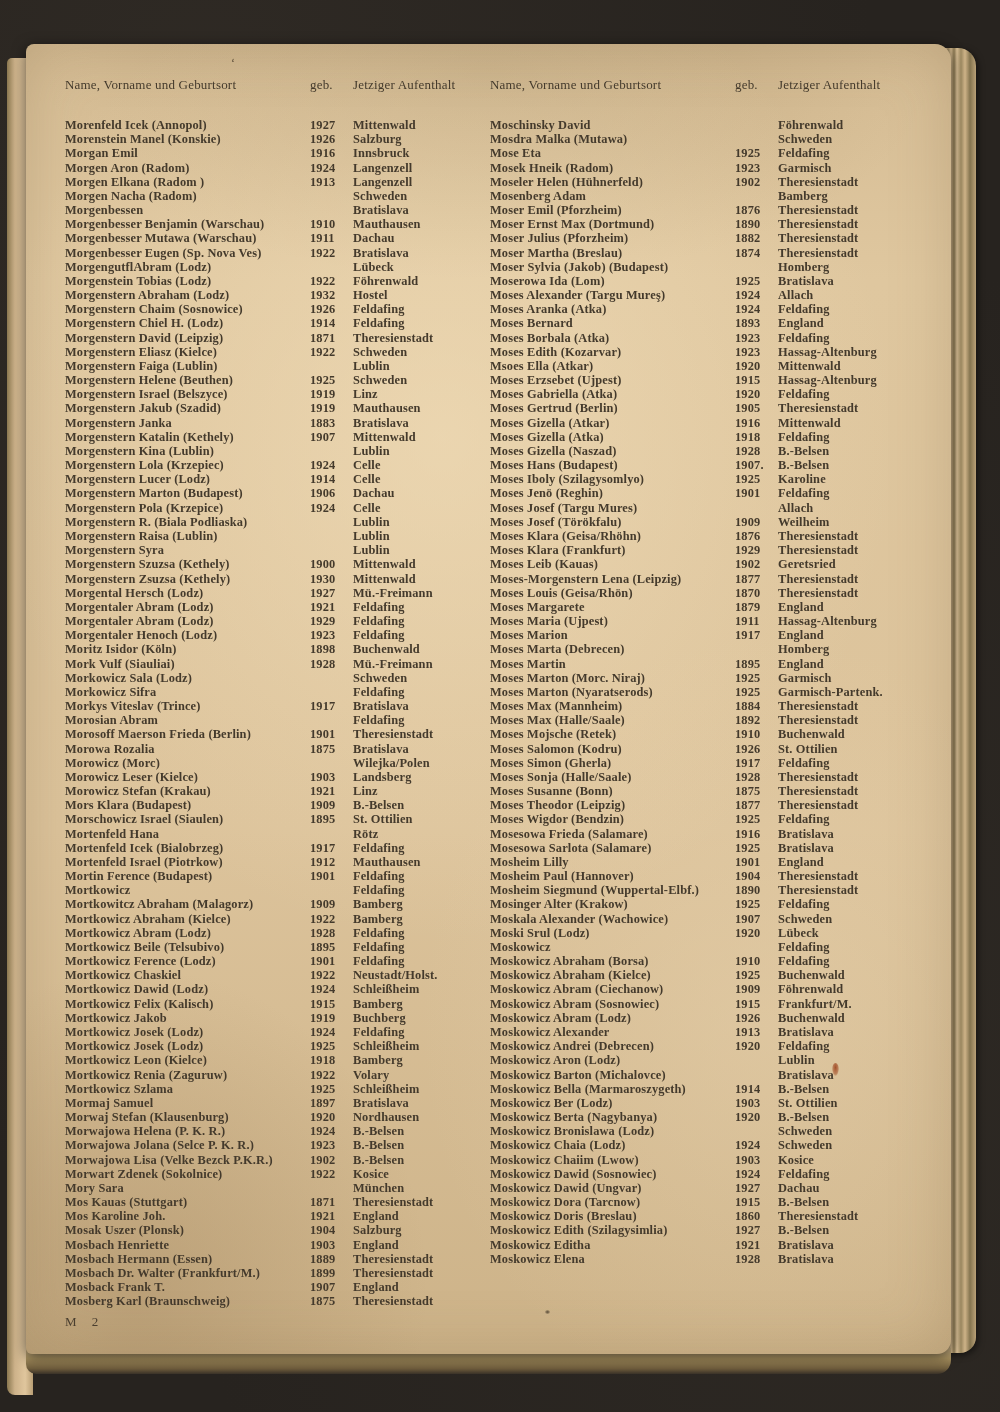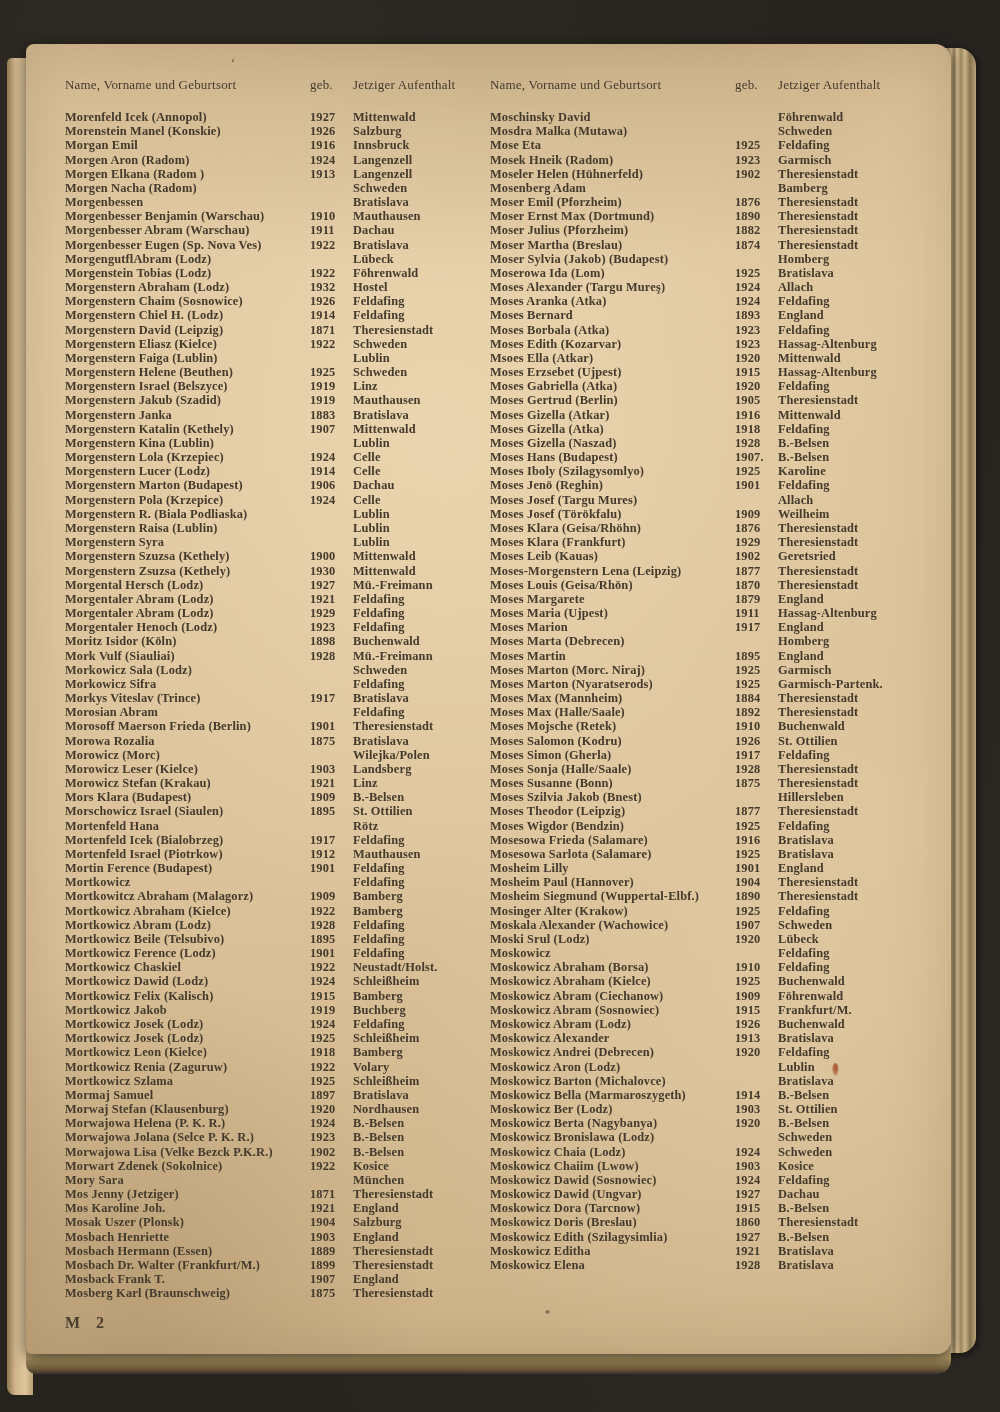--- a/index.html
+++ b/index.html
@@ -50,32 +50,32 @@
   .col-left  { left:39px;  width:400px; }
   .col-right { left:464px; width:428px; }
   .hdr {
     position:absolute; top:33px; left:0; right:0;
     display:flex; font-weight:normal; font-size:13px; letter-spacing:.2px;
     white-space:nowrap;
   }
   .hdr .h-name { width:245px; }
   .hdr .h-geb  { width:43px; }
   .hdr .h-res  { flex:1; }
-  .rows { position:absolute; top:66px; left:0; right:0; }
+  .rows { position:absolute; top:74px; left:0; right:0; }
   .row {
     display:flex; height:14.18px; line-height:14.18px;
     font-size:12.4px; font-weight:bold; letter-spacing:.15px;
     white-space:nowrap;
   }
   .nm { width:245px; overflow:visible; }
   .yr { width:43px; }
   .rs { flex:1; }
   .footer-mark {
     position:absolute; left:39px; top:1270px;
-    font-size:16px; font-weight:bold; letter-spacing:6px; color:#4a3e2f;
+    font-size:13px; font-weight:normal; letter-spacing:6px; color:#4a3e2f;
   }
   
   .stain-red {
     position:absolute; left:806px; top:1019px; width:7px; height:13px;
     background:radial-gradient(ellipse at 50% 35%, #a4512a 0%, rgba(164,81,42,.55) 55%, transparent 75%);
     border-radius:50%;
   }
   .speck {
     position:absolute; left:519px; top:1266px; width:5px; height:4px;
     background:radial-gradient(#5a4c38, rgba(90,76,56,.3) 70%, transparent);
@@ -136,21 +136,21 @@
           <span class="nm">Morgenbessen</span>
           <span class="yr"></span>
           <span class="rs">Bratislava</span>
         </div>
         <div class="row">
           <span class="nm">Morgenbesser Benjamin (Warschau)</span>
           <span class="yr">1910</span>
           <span class="rs">Mauthausen</span>
         </div>
         <div class="row">
-          <span class="nm">Morgenbesser Abram (Warschau)</span>
+          <span class="nm">Morgenbesser Mutawa (Warschau)</span>
           <span class="yr">1911</span>
           <span class="rs">Dachau</span>
         </div>
         <div class="row">
           <span class="nm">Morgenbesser Eugen (Sp. Nova Ves)</span>
           <span class="yr">1922</span>
           <span class="rs">Bratislava</span>
         </div>
         <div class="row">
           <span class="nm">MorgengutflAbram (Lodz)</span>
@@ -476,21 +476,21 @@
           <span class="nm">Morwart Zdenek (Sokolnice)</span>
           <span class="yr">1922</span>
           <span class="rs">Kosice</span>
         </div>
         <div class="row">
           <span class="nm">Mory Sara</span>
           <span class="yr"></span>
           <span class="rs">München</span>
         </div>
         <div class="row">
-          <span class="nm">Mos Jenny (Jetziger)</span>
+          <span class="nm">Mos Kauas (Stuttgart)</span>
           <span class="yr">1871</span>
           <span class="rs">Theresienstadt</span>
         </div>
         <div class="row">
           <span class="nm">Mos Karoline Joh.</span>
           <span class="yr">1921</span>
           <span class="rs">England</span>
         </div>
         <div class="row">
           <span class="nm">Mosak Uszer (Plonsk)</span>
@@ -766,25 +766,20 @@
           <span class="nm">Moses Sonja (Halle/Saale)</span>
           <span class="yr">1928</span>
           <span class="rs">Theresienstadt</span>
         </div>
         <div class="row">
           <span class="nm">Moses Susanne (Bonn)</span>
           <span class="yr">1875</span>
           <span class="rs">Theresienstadt</span>
         </div>
         <div class="row">
-          <span class="nm">Moses Szilvia Jakob (Bnest)</span>
-          <span class="yr"></span>
-          <span class="rs">Hillersleben</span>
-        </div>
-        <div class="row">
           <span class="nm">Moses Theodor (Leipzig)</span>
           <span class="yr">1877</span>
           <span class="rs">Theresienstadt</span>
         </div>
         <div class="row">
           <span class="nm">Moses Wigdor (Bendzin)</span>
           <span class="yr">1925</span>
           <span class="rs">Feldafing</span>
         </div>
         <div class="row">

